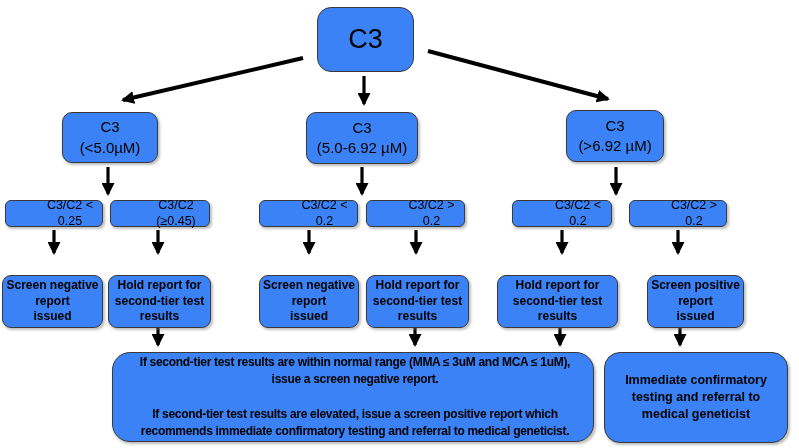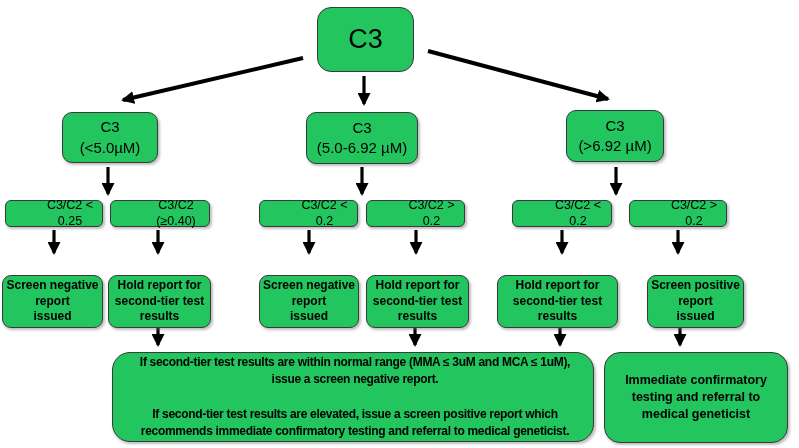--- a/index.html
+++ b/index.html
@@ -11,21 +11,21 @@
     color:#000;
     overflow:hidden;
   }
   #arrow-layer{position:absolute;left:0;top:0;width:799px;height:448px;}
   #arrow-layer line{stroke:#000;}
   .v-arrow{stroke-width:3.2;}
   .d-arrow{stroke-width:4;}
   .box{
     position:absolute;
     box-sizing:border-box;
-    background:#22c55e;
+    background:#3b82f6;
     border:1.4px solid #3a3a3a;
     display:flex;align-items:center;justify-content:center;
     text-align:center;
     white-space:pre-line;
     line-height:1.25;
     box-shadow:1.5px 2px 2.5px rgba(110,110,110,0.45);
   }
   .root{border-radius:14px;font-size:27px;box-shadow:none;}
   .tier2{border-radius:10px;font-size:15px;line-height:1.35;}
   .ratio{border-radius:6px;font-size:12.5px;padding-left:32px;}
@@ -76,21 +76,21 @@
   <div class="box root" style="left:317px;top:7px;width:97px;height:65px;">C3</div>
 
   <div class="box tier2" style="left:62px;top:112px;width:96px;height:51px;">C3
 (&lt;5.0µM)</div>
   <div class="box tier2" style="left:306px;top:112px;width:112px;height:52px;">C3
 (5.0-6.92 µM)</div>
   <div class="box tier2" style="left:566px;top:110px;width:98px;height:52px;">C3
 (&gt;6.92 µM)</div>
 
   <div class="box ratio" style="left:5px;top:200px;width:98px;height:27px;">C3/C2 &lt; 0.25</div>
-  <div class="box ratio" style="left:110px;top:200px;width:100px;height:27px;">C3/C2 (≥0.40)</div>
+  <div class="box ratio" style="left:110px;top:200px;width:100px;height:27px;">C3/C2 (≥0.45)</div>
   <div class="box ratio" style="left:259px;top:200px;width:99px;height:27px;">C3/C2 &lt; 0.2</div>
   <div class="box ratio" style="left:366px;top:200px;width:99px;height:27px;">C3/C2 &gt; 0.2</div>
   <div class="box ratio" style="left:512px;top:200px;width:100px;height:27px;">C3/C2 &lt; 0.2</div>
   <div class="box ratio" style="left:629px;top:200px;width:98px;height:27px;">C3/C2 &gt; 0.2</div>
 
   <div class="box action" style="left:2px;top:260px;width:101px;height:53px;">Screen negative
 report
 issued</div>
   <div class="box action" style="left:108px;top:260px;width:103px;height:53px;">Hold report for
 second-tier test

